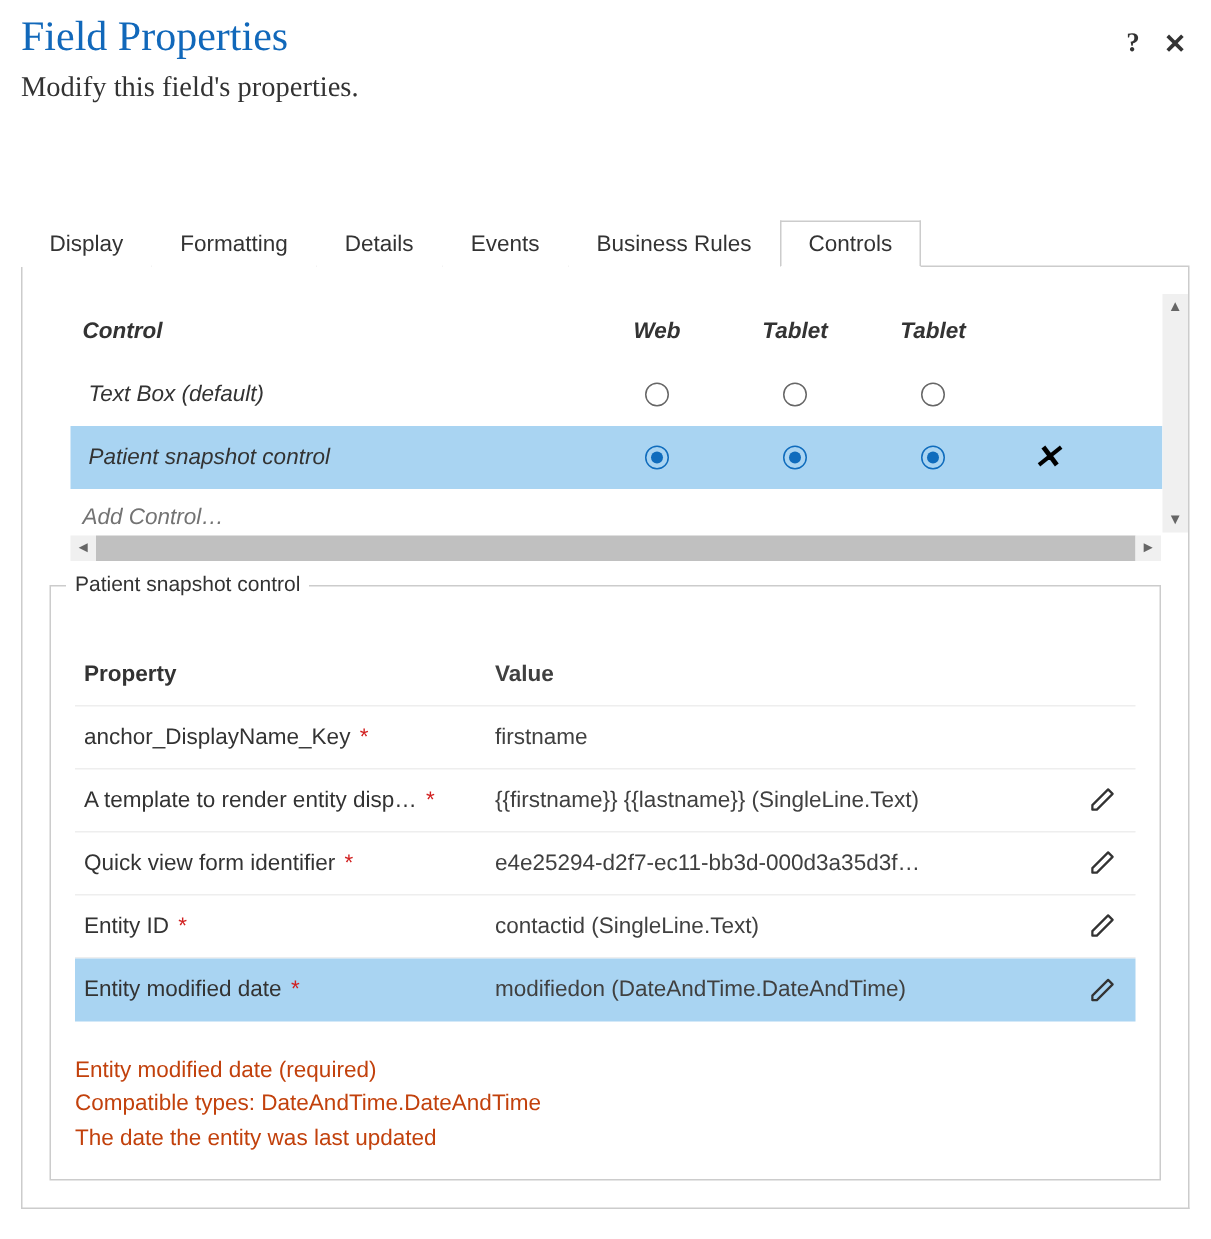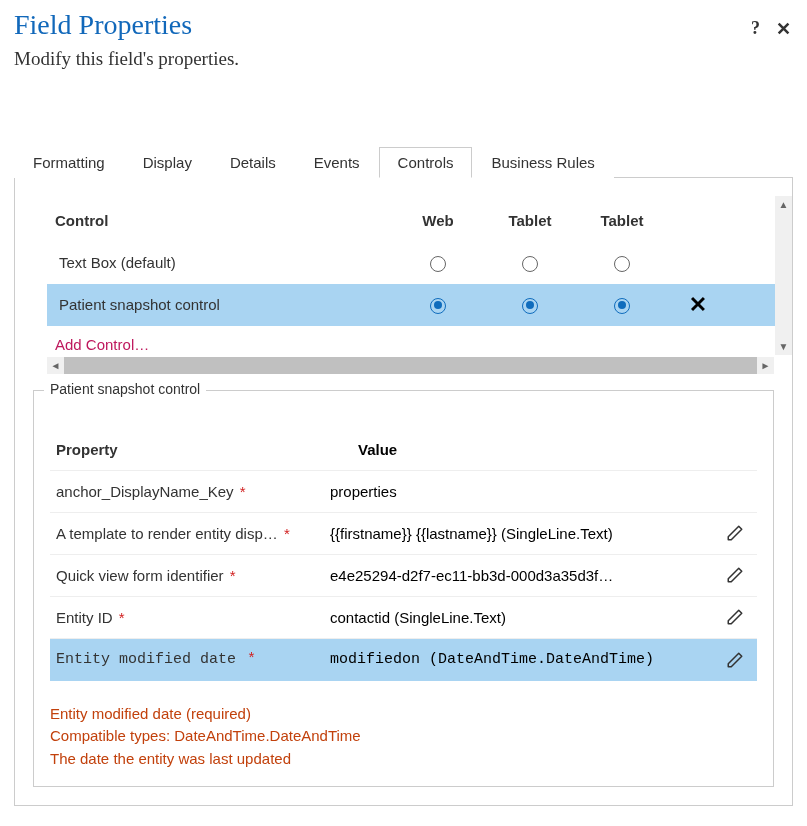--- a/index.html
+++ b/index.html
@@ -92,20 +92,21 @@
       height: 17px;
       text-align: center;
       font-size: 10px;
       color: #666;
       line-height: 17px;
       cursor: pointer;
     }
 
     .ctrl-table {
       width: 100%;
+      font-style: italic;
     }
     .ctrl-header-row, .ctrl-row {
       display: flex;
       align-items: center;
       min-height: 42px;
     }
     .ctrl-header-row { font-weight: 700; font-size: 15px; }
     .col-name { flex: 0 0 345px; padding-left: 8px; }
     .col-plat { flex: 0 0 92px; text-align: center; }
     .col-del { flex: 0 0 60px; text-align: center; }
@@ -141,21 +142,21 @@
       font-size: 22px;
       font-weight: 800;
       cursor: pointer;
       color: #000;
       line-height: 1;
     }
 
     .add-control-row {
       padding: 10px 0 2px 8px;
       font-size: 15px;
-      color: #be185d;
+      color: #737373;
     }
 
     .hscroll {
       display: flex;
       align-items: center;
       height: 17px;
       margin: 2px 18px 16px 32px;
     }
     .hscroll .h-arrow-l, .hscroll .h-arrow-r {
       width: 17px; height: 17px;
@@ -194,39 +195,38 @@
     }
     .prop-header-row, .prop-row {
       display: flex;
       align-items: center;
       min-height: 42px;
     }
     .prop-header-row {
       font-weight: 700;
       font-size: 15px;
       border-bottom: 1px solid #eee;
-      gap: 28px;
     }
     .prop-row { border-bottom: 1px solid #eee; }
-    .prop-row:last-of-type { border-bottom: none; font-family: Liberation Mono, monospace; }
+    .prop-row:last-of-type { border-bottom: none; }
     .prop-row.selected {
       background: #a9d4f2;
     }
     .pcol-prop {
       flex: 0 0 280px;
       padding-left: 6px;
       font-size: 15px;
       white-space: nowrap;
       overflow: hidden;
       text-overflow: ellipsis;
     }
     .pcol-val {
       flex: 1;
       font-size: 15px;
-      color: #000000;
+      color: #404040;
       white-space: nowrap;
       overflow: hidden;
       text-overflow: ellipsis;
       padding-right: 8px;
     }
     .pcol-edit { flex: 0 0 44px; text-align: center; }
     .asterisk { color: #d12020; margin-left: 2px; }
 
     .pencil {
       width: 18px; height: 18px;
@@ -250,26 +250,26 @@
     <div class="title">Field Properties</div>
     <div class="subtitle">Modify this field's properties.</div>
   </div>
   <div class="header-actions">
     <span class="help-icon">?</span>
     <span class="close-header-icon">✕</span>
   </div>
 </div>
 
 <div class="tabs" id="tabs">
+    <div class="tab">Display</div>
     <div class="tab">Formatting</div>
-    <div class="tab">Display</div>
     <div class="tab">Details</div>
     <div class="tab">Events</div>
+    <div class="tab">Business Rules</div>
     <div class="tab active">Controls</div>
-    <div class="tab">Business Rules</div>
   </div>
 
 <div class="content-wrap">
 
   <div class="controls-area">
     <div class="controls-table-wrap">
       <div class="ctrl-table">
         <div class="ctrl-header-row">
           <div class="col-name">Control</div>
           <div class="col-plat">Web</div>
@@ -314,21 +314,21 @@
 
     <div class="prop-table">
       <div class="prop-header-row">
         <div class="pcol-prop">Property</div>
         <div class="pcol-val">Value</div>
         <div class="pcol-edit"></div>
       </div>
       <div id="prop-rows">
           <div class="prop-row">
             <div class="pcol-prop">anchor_DisplayName_Key <span class="asterisk">*</span></div>
-            <div class="pcol-val">properties</div>
+            <div class="pcol-val">firstname</div>
             <div class="pcol-edit"></div>
           </div>
           <div class="prop-row">
             <div class="pcol-prop">A template to render entity disp… <span class="asterisk">*</span></div>
             <div class="pcol-val">{{firstname}} {{lastname}} (SingleLine.Text)</div>
             <div class="pcol-edit"><span><svg class="pencil" viewBox="0 0 24 24" fill="none" stroke="#333" stroke-width="2" stroke-linecap="round" stroke-linejoin="round">
                   <path d="M17 3l4 4L7 21H3v-4L17 3z"></path>
                 </svg></span></div>
           </div>
           <div class="prop-row">

